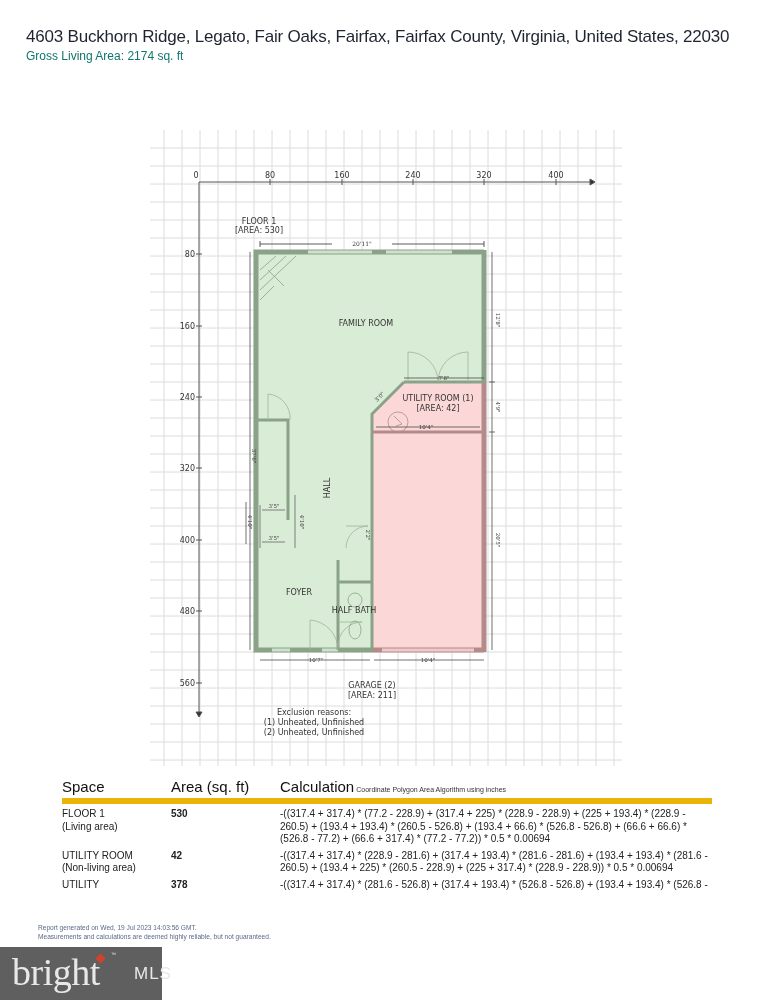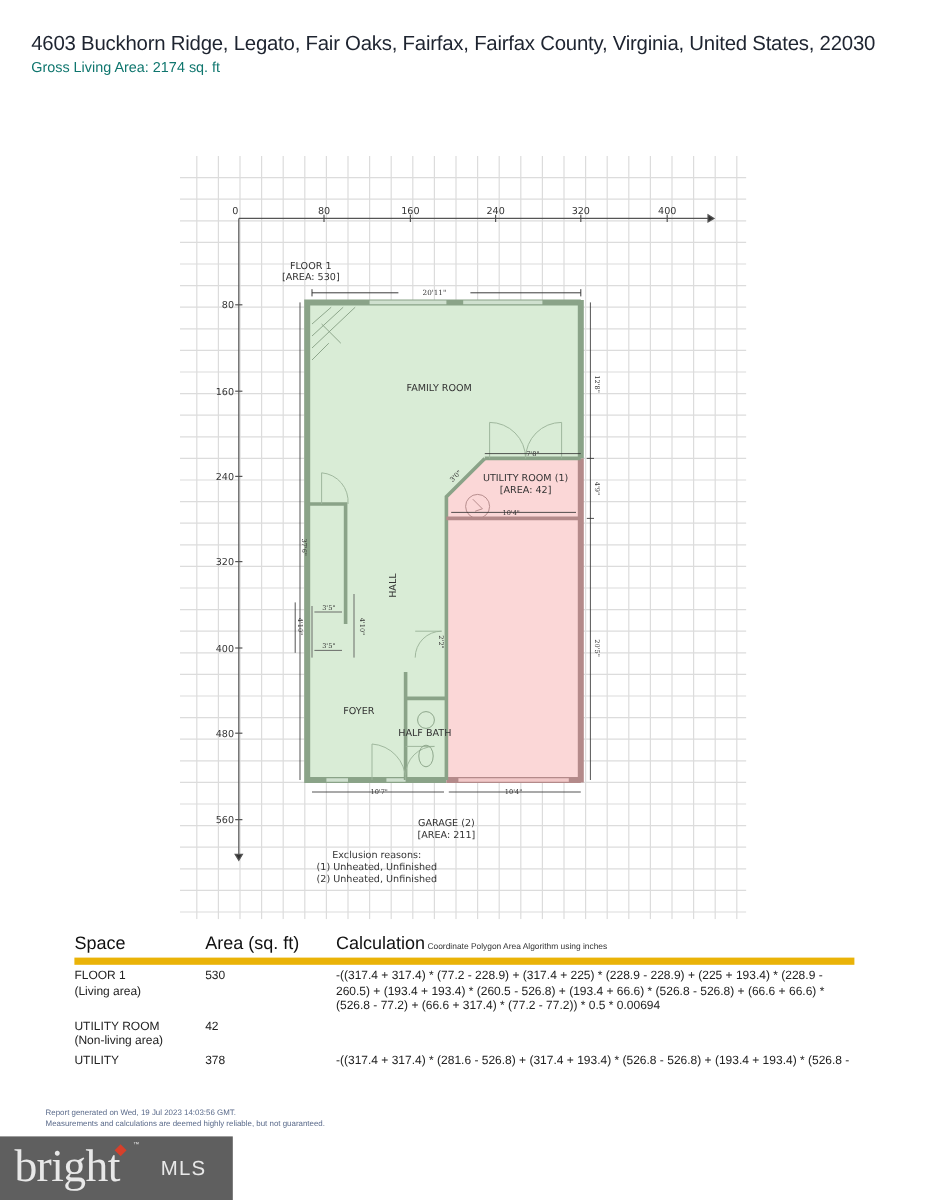--- a/index.html
+++ b/index.html
@@ -15,26 +15,26 @@
 
   .table-wrap { position: absolute; left: 62px; top: 778px; width: 650px; }
   .thead { display: flex; align-items: flex-end; border-bottom: 6px solid #eab308; padding-bottom: 3px; }
   .th { font-size: 15px; color: #111; font-weight: 500; }
   .th-space { width: 109px; }
   .th-area { width: 109px; }
   .th-calc { flex: 1; }
   .th-calc .sub { font-size: 7px; color: #333; font-weight: normal; margin-left: 2px; }
   .row { display: flex; font-size: 10px; line-height: 12.5px; color: #222; margin-top: 4px; }
   .cell-space { width: 109px; }
-  .cell-area { width: 109px; }
+  .cell-area { width: 109px; font-weight: bold; }
   .cell-calc { flex: 1; }
 
   .footer { position: absolute; left: 38px; top: 923px; font-size: 6.6px; line-height: 9px; color: #5a6a8a; }
 
-  .logo { position: absolute; left: 0; top: 947px; width: 194px; height: 53px; background: #5f5f5f; }
+  .logo { position: absolute; left: 0; top: 947px; width: 162px; height: 53px; background: #5f5f5f; }
   .logo .word { position: absolute; left: 12px; top: 3px; font-family: "Liberation Serif", serif; font-size: 38px; color: #e8e8e8; letter-spacing: -0.5px; }
   .logo .mls { position: absolute; left: 113px; top: 17px; font-family: "Liberation Sans", sans-serif; font-size: 17px; color: #e8e8e8; letter-spacing: 1px; margin-left: 21px; }
   .logo .dot { position: absolute; left: 97px; top: 8px; width: 7px; height: 7px; background: #d6402b; transform: rotate(45deg); }
   .logo .tm { position: absolute; left: 111px; top: 4px; font-size: 5px; color: #e8e8e8; }
 </style>
 </head>
 <body>
 
 <div class="header">
   <div class="address">4603 Buckhorn Ridge, Legato, Fair Oaks, Fairfax, Fairfax County, Virginia, United States, 22030</div>
@@ -287,20 +287,21 @@
     </div>
     <div class="cell-area">530</div>
     <div class="cell-calc">-((317.4 + 317.4) * (77.2 - 228.9) + (317.4 + 225) * (228.9 - 228.9) + (225 + 193.4) * (228.9 - 260.5) + (193.4 + 193.4) * (260.5 - 526.8) + (193.4 + 66.6) * (526.8 - 526.8) + (66.6 + 66.6) * (526.8 - 77.2) + (66.6 + 317.4) * (77.2 - 77.2)) * 0.5 * 0.00694</div>
   </div>
   <div class="row">
     <div class="cell-space">
       <div>UTILITY ROOM</div>
       <div>(Non-living area)</div>
     </div>
     <div class="cell-area">42</div>
+    <div class="cell-calc">-((317.4 + 317.4) * (228.9 - 281.6) + (317.4 + 193.4) * (281.6 - 281.6) + (193.4 + 193.4) * (281.6 - 260.5) + (193.4 + 225) * (260.5 - 228.9) + (225 + 317.4) * (228.9 - 228.9)) * 0.5 * 0.00694</div>
   </div>
   <div class="row">
     <div class="cell-space">
       <div>UTILITY</div>
     </div>
     <div class="cell-area">378</div>
     <div class="cell-calc" style="white-space: nowrap; overflow: hidden;">-((317.4 + 317.4) * (281.6 - 526.8) + (317.4 + 193.4) * (526.8 - 526.8) + (193.4 + 193.4) * (526.8 -</div>
   </div>
 </div>
 

